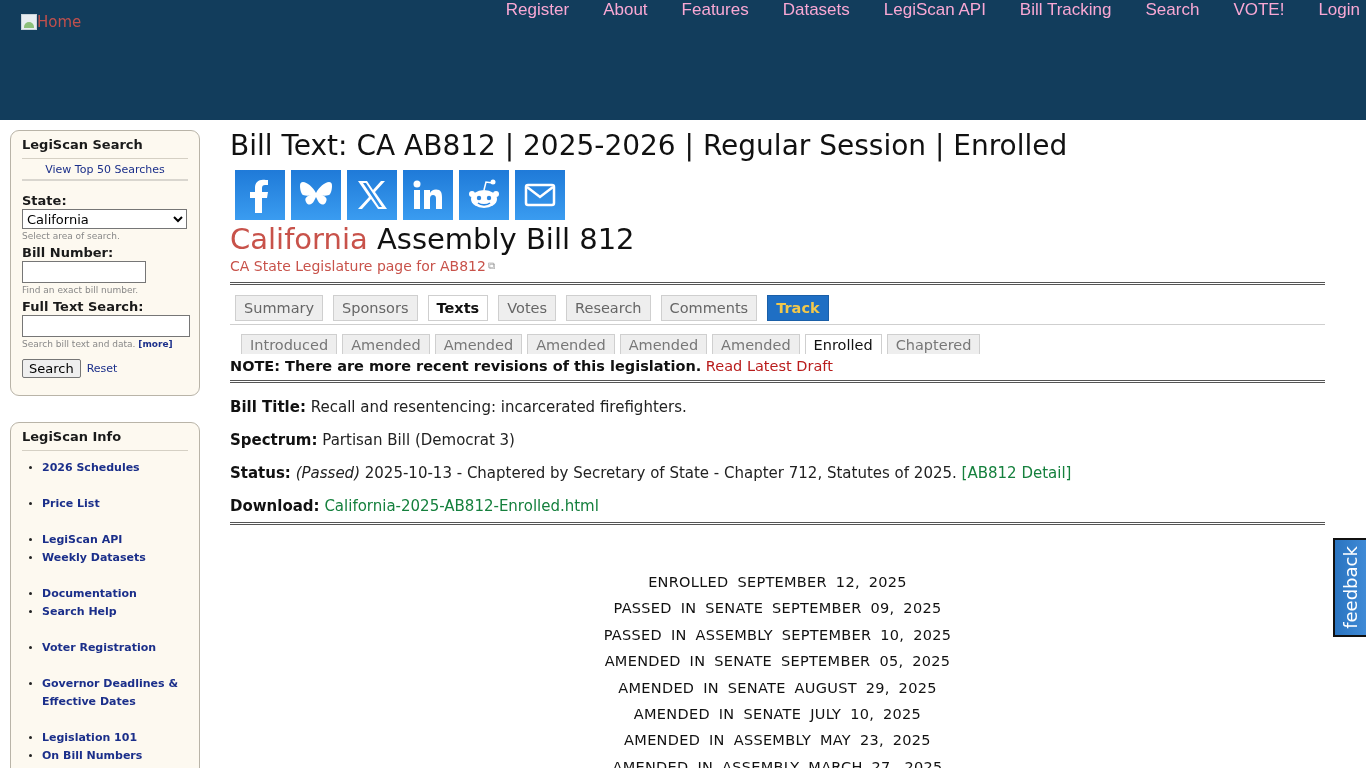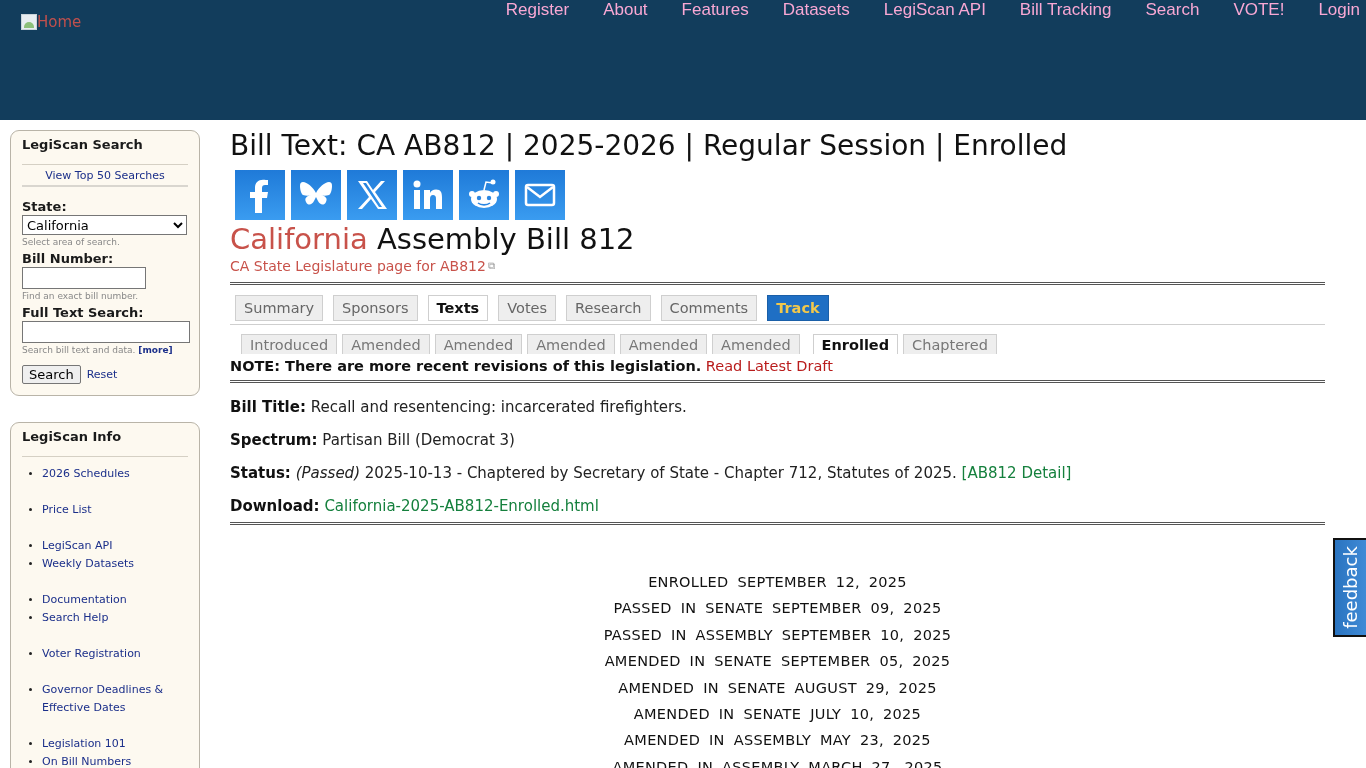--- a/index.html
+++ b/index.html
@@ -41,21 +41,21 @@
   .nav a:last-child { padding-right: 6px; text-align: center; }
 
   
   .side-box {
     position: absolute; left: 10px; width: 190px;
     background: #fdf9f0; border: 1px solid #b9b4a8; border-radius: 9px;
     padding: 6px 11px 6px 11px;
   }
   .side-title {
     font-size: 13px; font-weight: bold; color: #1a1a1a;
-    padding-bottom: 12px; border-bottom: 1px solid #d5d0c4;
+    padding-bottom: 6px; border-bottom: 1px solid #d5d0c4;
   }
   .top50 {
     display: block; text-align: center; font-size: 11px; color: #1b2f8a;
     padding: 4px 0 3px 0; border-bottom: 2px solid #d9d6cf;
   }
   .field-label { font-size: 13px; font-weight: bold; margin-top: 12px; color: #1a1a1a; }
   .field-label.tight { margin-top: 4px; }
   .hint { font-size: 9px; color: #888; margin-top: 2px; }
   .hint .help { color: #1b2f8a; font-weight: bold; }
   select.state {
@@ -65,21 +65,21 @@
   input.txt {
     height: 22px; margin-top: 1px; border: 1px solid #767676; background: #fff;
   }
   .search-row { margin-top: 10px; display: flex; align-items: center; gap: 6px; }
   .search-btn {
     font-size: 13px; padding: 1px 6px; background: #efefef; border: 1px solid #767676;
     border-radius: 2px; font-family: "DejaVu Sans", sans-serif; color: #000;
   }
   .reset-link { font-size: 11px; color: #1b2f8a; }
   .info-list { list-style: disc; margin: 8px 0 0 0; padding-left: 20px; }
-  .info-list li { font-size: 11px; line-height: 18px; color: #1b2f8a; }
+  .info-list li { font-size: 11px; line-height: 18px; color: #1b2f8a; font-weight: bold; }
   .info-list li.gap { margin-top: 18px; }
   .info-list li::marker { color: #222; font-size: 10px; }
   .info-list a { color: #1b2f8a; }
 
   
   .main { position: absolute; left: 230px; top: 128px; width: 1095px; }
   h1.page-title {
     margin: 0; font-weight: normal; font-size: 28px; line-height: 36px; color: #111;
   }
   .share-row { display: flex; gap: 6px; margin-top: 6px; margin-left: 5px; }
@@ -101,21 +101,21 @@
     padding: 3px 8px; height: 26px; line-height: 18px;
   }
   .tab.active { background: #fff; color: #111; font-weight: bold; border-color: #cfcfcf; }
   .tab.track { background: #1f6fc4; color: #f2c84b; font-weight: bold; border-color: #1a5fa8; }
   .sub-rule { border-top: 1px solid #cfcfcf; margin-top: 3px; }
   .vtabs { display: flex; gap: 5px; margin-top: 9px; padding-left: 11px; }
   .vtab {
     font-size: 14.5px; color: #777; background: #eeeeee; border: 1px solid #cfcfcf; border-bottom: none;
     padding: 1px 8px 0 8px; height: 20px; line-height: 18px;
   }
-  .vtab.active { background: #fff; color: #111; font-weight: bold; margin-left: 8px; }
+  .vtab.active { background: #fff; color: #111; font-weight: normal; }
   .note { font-size: 14.5px; margin-top: 4px; }
   .note b { color: #111; }
   .note a { color: #b91c1c; }
   .dbl-rule2 { border-top: 3px double #555; margin-top: 6px; height: 0; }
   .meta-line { font-size: 15px; margin-top: 15px; color: #222; }
   .meta-line:first-of-type { margin-top: 8px; }
   .meta-line b { color: #111; }
   .meta-line a { color: #15803d; }
   .bill-body { margin-top: 44px; text-align: center; }
   .bill-body div { font-size: 14.5px; line-height: 26.4px; color: #111; letter-spacing: 0.3px; word-spacing: 4px; }

